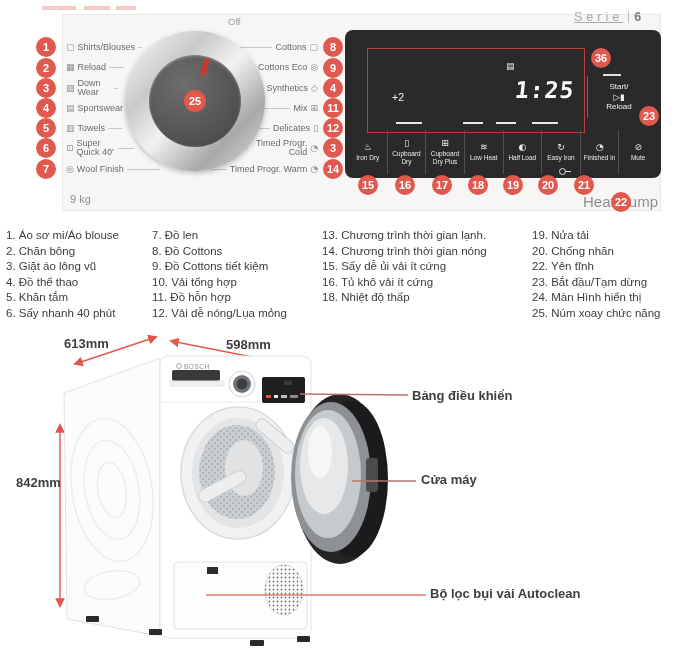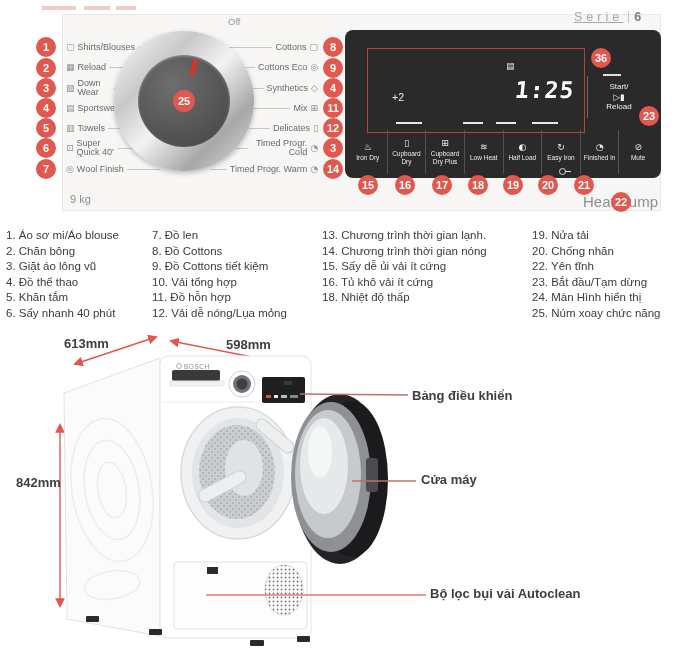--- a/index.html
+++ b/index.html
@@ -24,21 +24,21 @@
   
   .prog-row{position:absolute;height:18px;display:flex;align-items:center;
             gap:3px;font-size:9px;color:#6b6b6b;z-index:5;}
   .picon{font-family:"DejaVu Sans",sans-serif;font-size:9px;color:#8f8f8f;line-height:9px;}
   .pline{flex:1 1 auto;height:0;border-top:1px solid #c7c7c5;min-width:4px;}
   .prog-row.right{justify-content:flex-end;}
   .prog-row.right .plabel{text-align:right;}
   .plabel{line-height:9px;}
 
   
-  .dial{position:absolute;left:114px;top:31px;width:140px;height:140px;z-index:10;}
+  .dial{position:absolute;left:125px;top:31px;width:140px;height:140px;z-index:10;}
   .dial-outer{position:absolute;inset:0;border-radius:50%;
       background:linear-gradient(135deg,#fafafa 0%,#c9c9c9 30%,#f2f2f2 50%,#a8a8a8 75%,#dcdcdc 100%);
       box-shadow:0 2px 5px rgba(0,0,0,.25);}
   .dial-inner{position:absolute;left:24px;top:24px;width:92px;height:92px;border-radius:50%;
       background:radial-gradient(circle at 38% 32%,#6e6e6e,#505050 70%,#3f3f3f 100%);
       box-shadow:inset 0 1px 3px rgba(255,255,255,.35);}
   .dial-pointer{position:absolute;left:67px;top:26px;width:5px;height:18px;background:#cc372e;
       border-radius:2px;transform-origin:2.5px 44px;transform:rotate(17deg);}
   .dial-num{position:absolute;left:59px;top:59px;width:22px;height:22px;border-radius:50%;
       background:#e0584e;color:#fff;font-size:11px;font-weight:bold;

